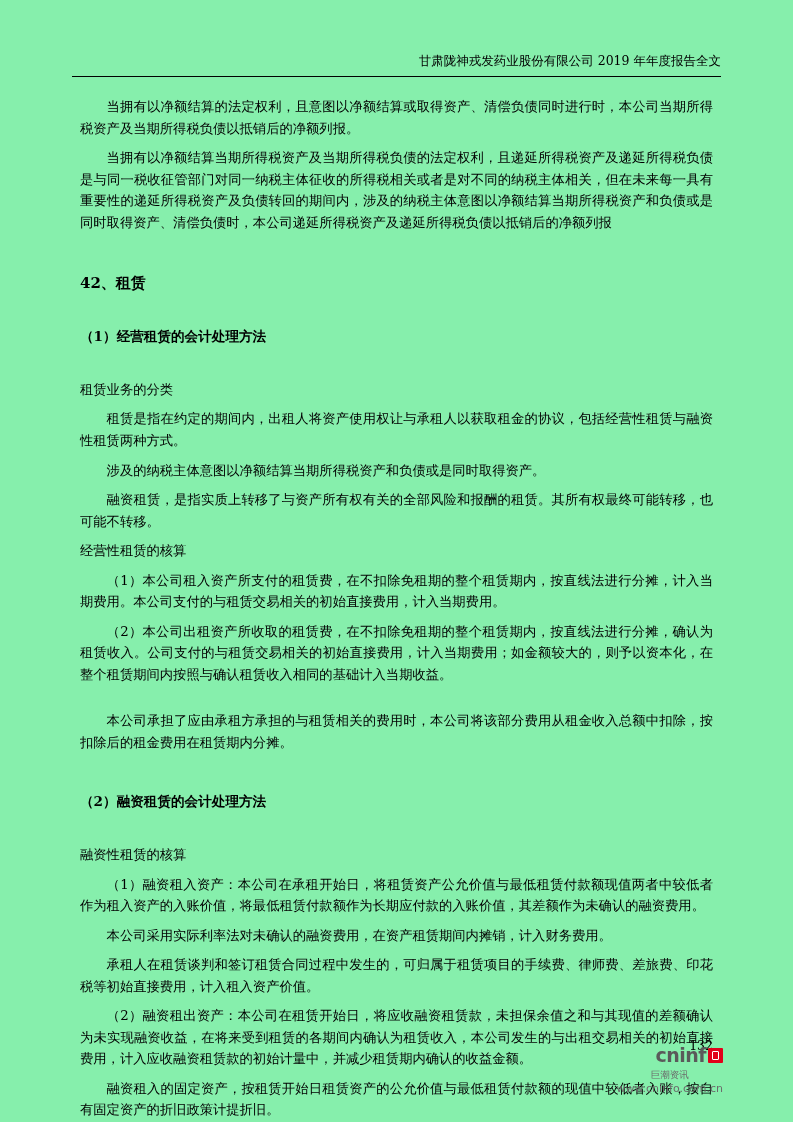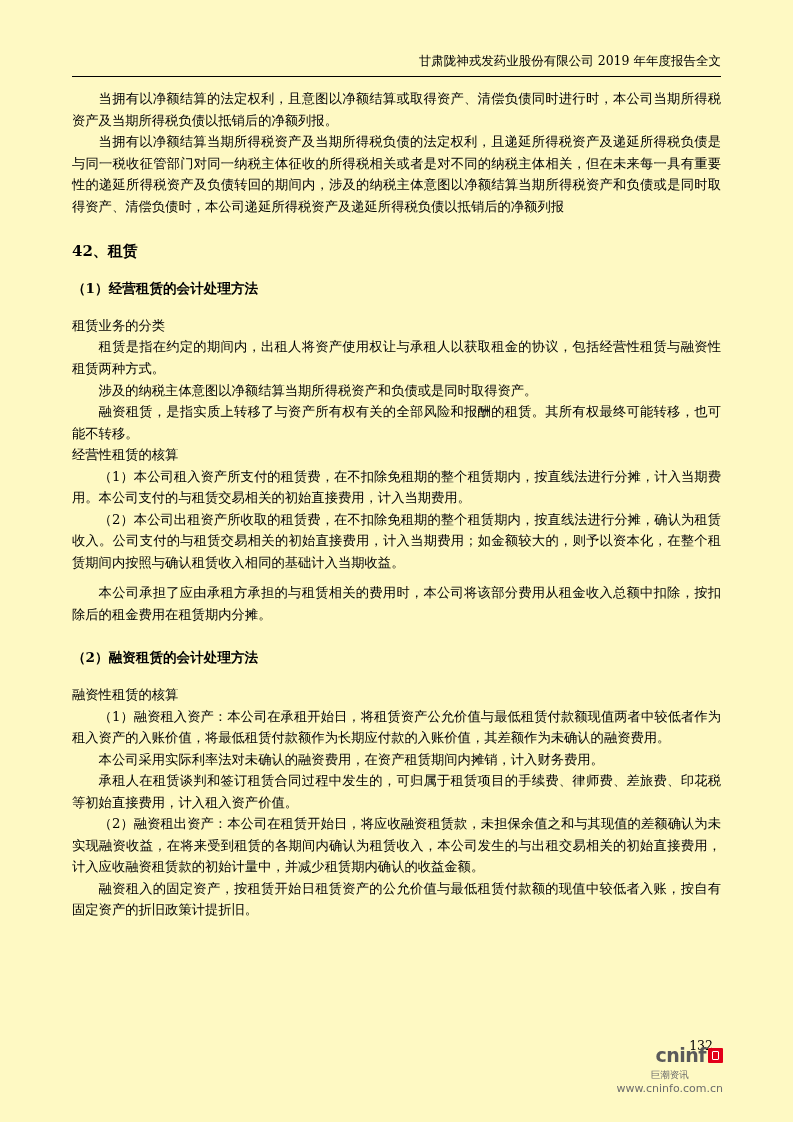--- a/index.html
+++ b/index.html
@@ -8,21 +8,21 @@
     background: #ffffff;
   }
   body {
     font-family: "DejaVu Serif", serif;
     color: #000000;
   }
   .page {
     position: relative;
     width: 793px;
     height: 1122px;
-    background: #fef9c3;
+    background: #86efac;
     box-sizing: border-box;
     overflow: hidden;
   }
   .header {
     position: absolute;
     top: 52px;
     left: 72px;
     right: 72px;
     text-align: right;
     font-size: 12.5px;
@@ -40,21 +40,21 @@
   .content {
     position: absolute;
     top: 88px;
     left: 72px;
     right: 72px;
     font-size: 13.3px;
     line-height: 1.62;
     text-align: justify;
   }
   p {
-    margin: 0;
+    margin: 8px;
     text-indent: 0;
   }
   .p-indent2 {
     text-indent: 2em;
   }
   .gap-lg { height: 22px; }
   .gap-md { height: 15px; }
   .gap-sm { height: 9px; }
   .heading {
     font-weight: bold;

